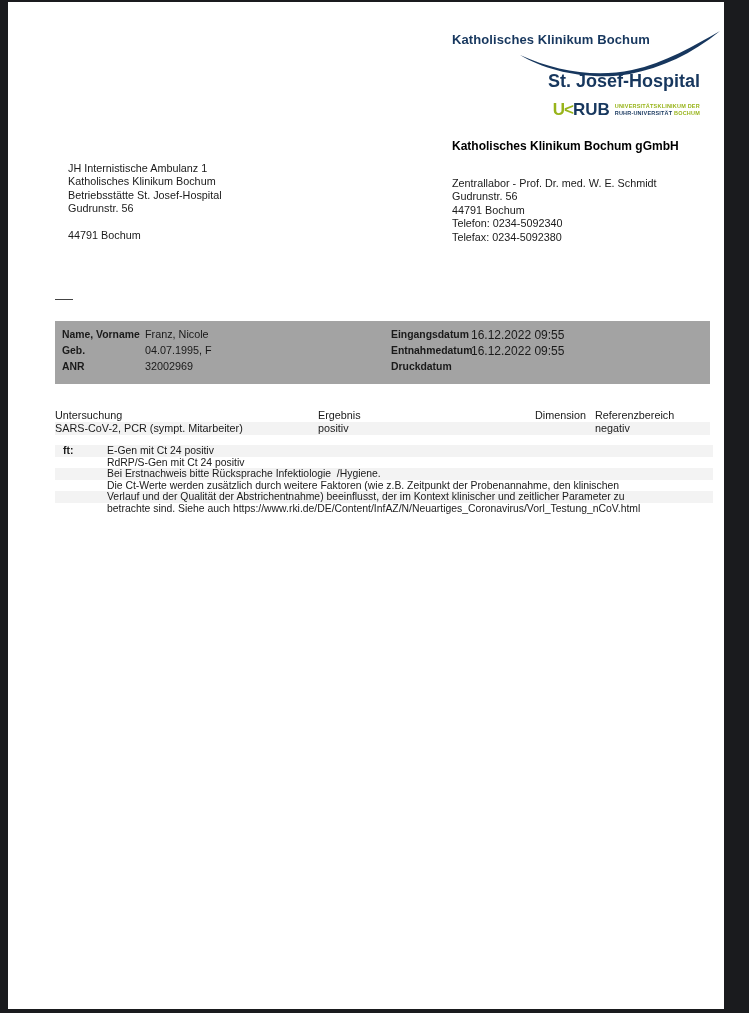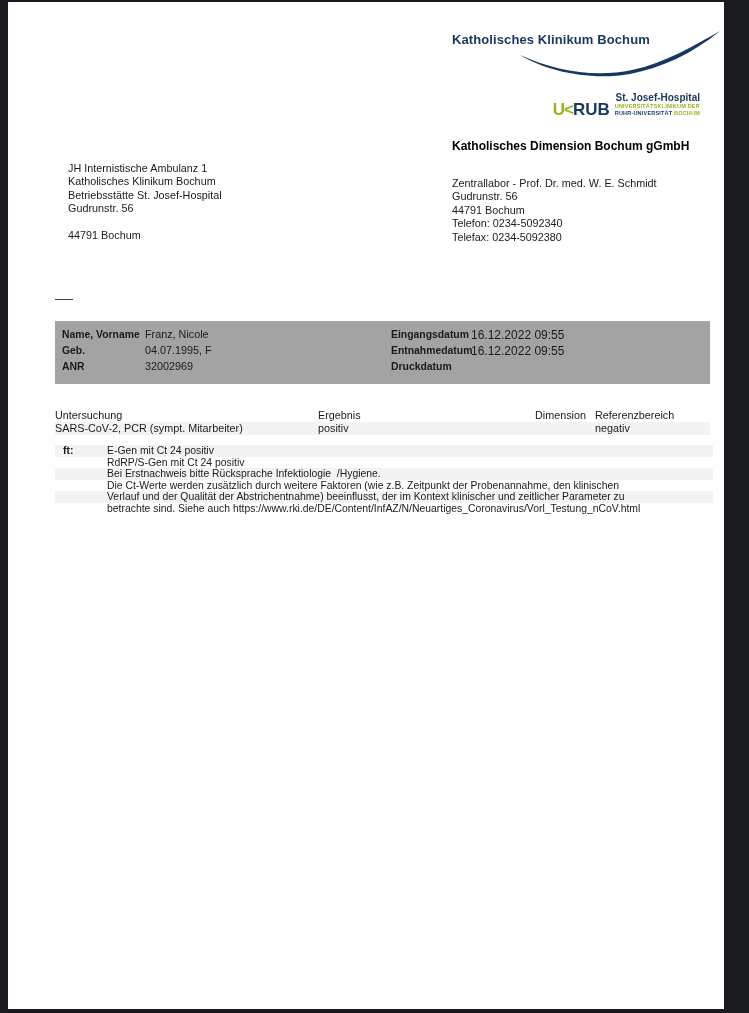--- a/index.html
+++ b/index.html
@@ -14,22 +14,22 @@
     position:absolute;left:8px;top:2px;width:716px;height:1007px;
     background:#ffffff;color:#1a1a1a;
   }
   
   .logo-title{
     position:absolute;left:444px;top:30px;
     font-size:13px;font-weight:bold;color:#17375e;letter-spacing:.1px;
   }
   .swoosh{position:absolute;left:512px;top:26px;width:200px;height:50px;}
   .hospital-name{
-    position:absolute;right:24px;top:90px;
-    font-size:10px;font-weight:bold;color:#17375e;text-align:center;
+    position:absolute;right:24px;top:69px;
+    font-size:18px;font-weight:bold;color:#17375e;text-align:center;
   }
   .ukrub{
     position:absolute;right:24px;top:98px;
     display:flex;align-items:center;gap:5px;
   }
   .ukrub .uk{font-size:17px;font-weight:bold;color:#98b41a;letter-spacing:-1px;}
   .ukrub .rub{font-size:17px;font-weight:bold;color:#17375e;letter-spacing:0;}
   .ukrub-small{display:flex;flex-direction:column;justify-content:center;line-height:7px;}
   .ukrub-small .l1{font-size:5.5px;font-weight:bold;color:#98b41a;letter-spacing:.2px;}
   .ukrub-small .l2{font-size:5.5px;font-weight:bold;color:#17375e;letter-spacing:.2px;}
@@ -89,21 +89,21 @@
   <div class="ukrub">
     <div>
       <span class="uk">U&lt;</span><span class="rub">RUB</span>
     </div>
     <div class="ukrub-small">
       <span class="l1">UNIVERSITÄTSKLINIKUM DER</span>
       <span class="l2"><span>RUHR-UNIVERSITÄT </span><span class="gr">BOCHUM</span></span>
     </div>
   </div>
 
-  <div class="company-line">Katholisches Dimension Bochum gGmbH</div>
+  <div class="company-line">Katholisches Klinikum Bochum gGmbH</div>
 
   <div class="recipient">
     <div>JH Internistische Ambulanz 1</div>
     <div>Katholisches Klinikum Bochum</div>
     <div>Betriebsstätte St. Josef-Hospital</div>
     <div>Gudrunstr. 56</div>
     <div class="city">44791 Bochum</div>
   </div>
 
   <div class="lab-block">

